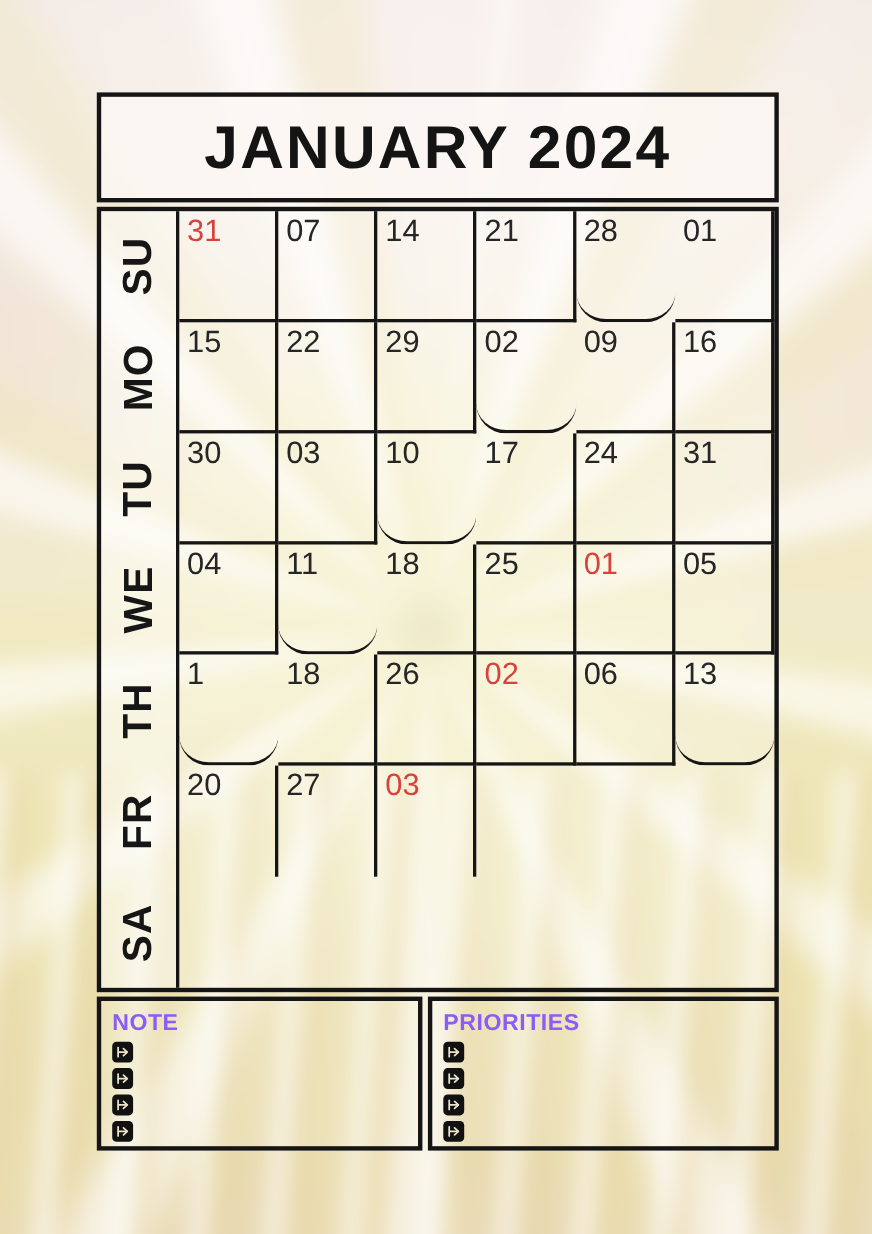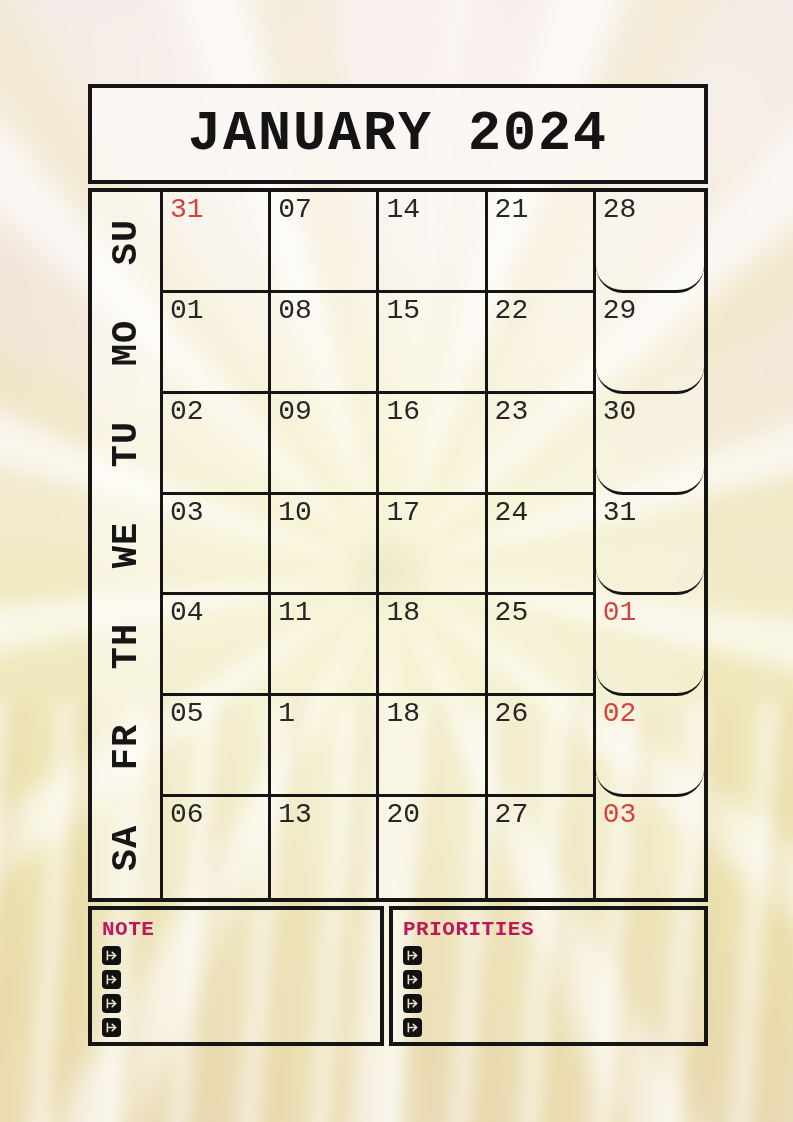--- a/index.html
+++ b/index.html
@@ -42,21 +42,21 @@
       radial-gradient(ellipse 65% 40% at 50% 6%,
         rgba(249,241,238,.95), rgba(249,241,238,0) 75%),
       
       radial-gradient(ellipse 45% 35% at 0% 28%, rgba(236,219,211,.60), rgba(236,219,211,0) 70%),
       radial-gradient(ellipse 45% 35% at 100% 32%, rgba(239,223,214,.55), rgba(239,223,214,0) 70%),
       
       linear-gradient(180deg,
         #f2eae6 0%, #f7f1e8 15%, #f6f0d9 32%, #f1ebc6 52%,
         #ece4b2 72%, #e9dcae 88%, #e8d9b6 100%);
   }
-  .page{position:absolute;inset:0;z-index:1;font-family:Liberation Mono, monospace;}
+  .page{position:absolute;inset:0;z-index:1;}
 
   
   .header{
     position:absolute; left:88px; top:84px; width:620px; height:100px;
     border:4px solid var(--border);
     background:rgba(252,247,243,.86);
     display:flex; align-items:center; justify-content:center;
   }
   .header h1{
     font-size:55px; font-weight:700; letter-spacing:2px;
@@ -77,21 +77,21 @@
     display:grid; grid-template-rows:repeat(7,1fr);
   }
   .day-slot{display:flex;align-items:center;justify-content:center;overflow:hidden;}
   .day-slot span{
     transform:rotate(-90deg);
     font-size:37px; font-weight:700; letter-spacing:1px;
     color:#161616; white-space:nowrap;
   }
   .cells{
     flex:1; display:grid;
-    grid-template-columns:repeat(5,1fr);
+    grid-template-columns:repeat(6,1fr);
     grid-template-rows:repeat(7,1fr);
   }
   .cell{
     border-right:3px solid var(--border);
     border-bottom:3px solid var(--border);
     padding:3px 0 0 7px;
     font-size:28px; font-weight:500; color:var(--text);
     line-height:1.1;
   }
   .cell:nth-child(5n){border-right:none;border-radius:27px;}
@@ -101,21 +101,21 @@
   
   .panel{
     position:absolute; top:906px; height:140px;
     border:4px solid var(--border);
     background:rgba(255,255,255,.14);
     padding:8px 10px;
   }
   .panel.note{left:88px; width:296px;}
   .panel.priorities{left:389px; width:319px;}
   .panel h2{
-    font-size:21px; font-weight:700; letter-spacing:.5px; color:#be185d;
+    font-size:21px; font-weight:700; letter-spacing:.5px; color:#8b5cf6;
     margin-bottom:5px;
   }
   .bullets{display:flex; flex-direction:column; gap:5px;}
   .bullet{
     width:19px; height:19px; border-radius:4px;
     background:var(--bullet-bg);
     display:flex; align-items:center; justify-content:center;
   }
   .bullet svg{width:15px;height:15px;display:block;}
 </style>
@@ -154,28 +154,26 @@
           <span>SA</span>
         </div>
     </div>
     <div class="cells">
       <div class="cell other-month"><span class="date-num">31</span></div>
       <div class="cell"><span class="date-num">07</span></div>
       <div class="cell"><span class="date-num">14</span></div>
       <div class="cell"><span class="date-num">21</span></div>
       <div class="cell"><span class="date-num">28</span></div>
       <div class="cell"><span class="date-num">01</span></div>
-      <div class="cell"><span class="date-num">08</span></div>
       <div class="cell"><span class="date-num">15</span></div>
       <div class="cell"><span class="date-num">22</span></div>
       <div class="cell"><span class="date-num">29</span></div>
       <div class="cell"><span class="date-num">02</span></div>
       <div class="cell"><span class="date-num">09</span></div>
       <div class="cell"><span class="date-num">16</span></div>
-      <div class="cell"><span class="date-num">23</span></div>
       <div class="cell"><span class="date-num">30</span></div>
       <div class="cell"><span class="date-num">03</span></div>
       <div class="cell"><span class="date-num">10</span></div>
       <div class="cell"><span class="date-num">17</span></div>
       <div class="cell"><span class="date-num">24</span></div>
       <div class="cell"><span class="date-num">31</span></div>
       <div class="cell"><span class="date-num">04</span></div>
       <div class="cell"><span class="date-num">11</span></div>
       <div class="cell"><span class="date-num">18</span></div>
       <div class="cell"><span class="date-num">25</span></div>

